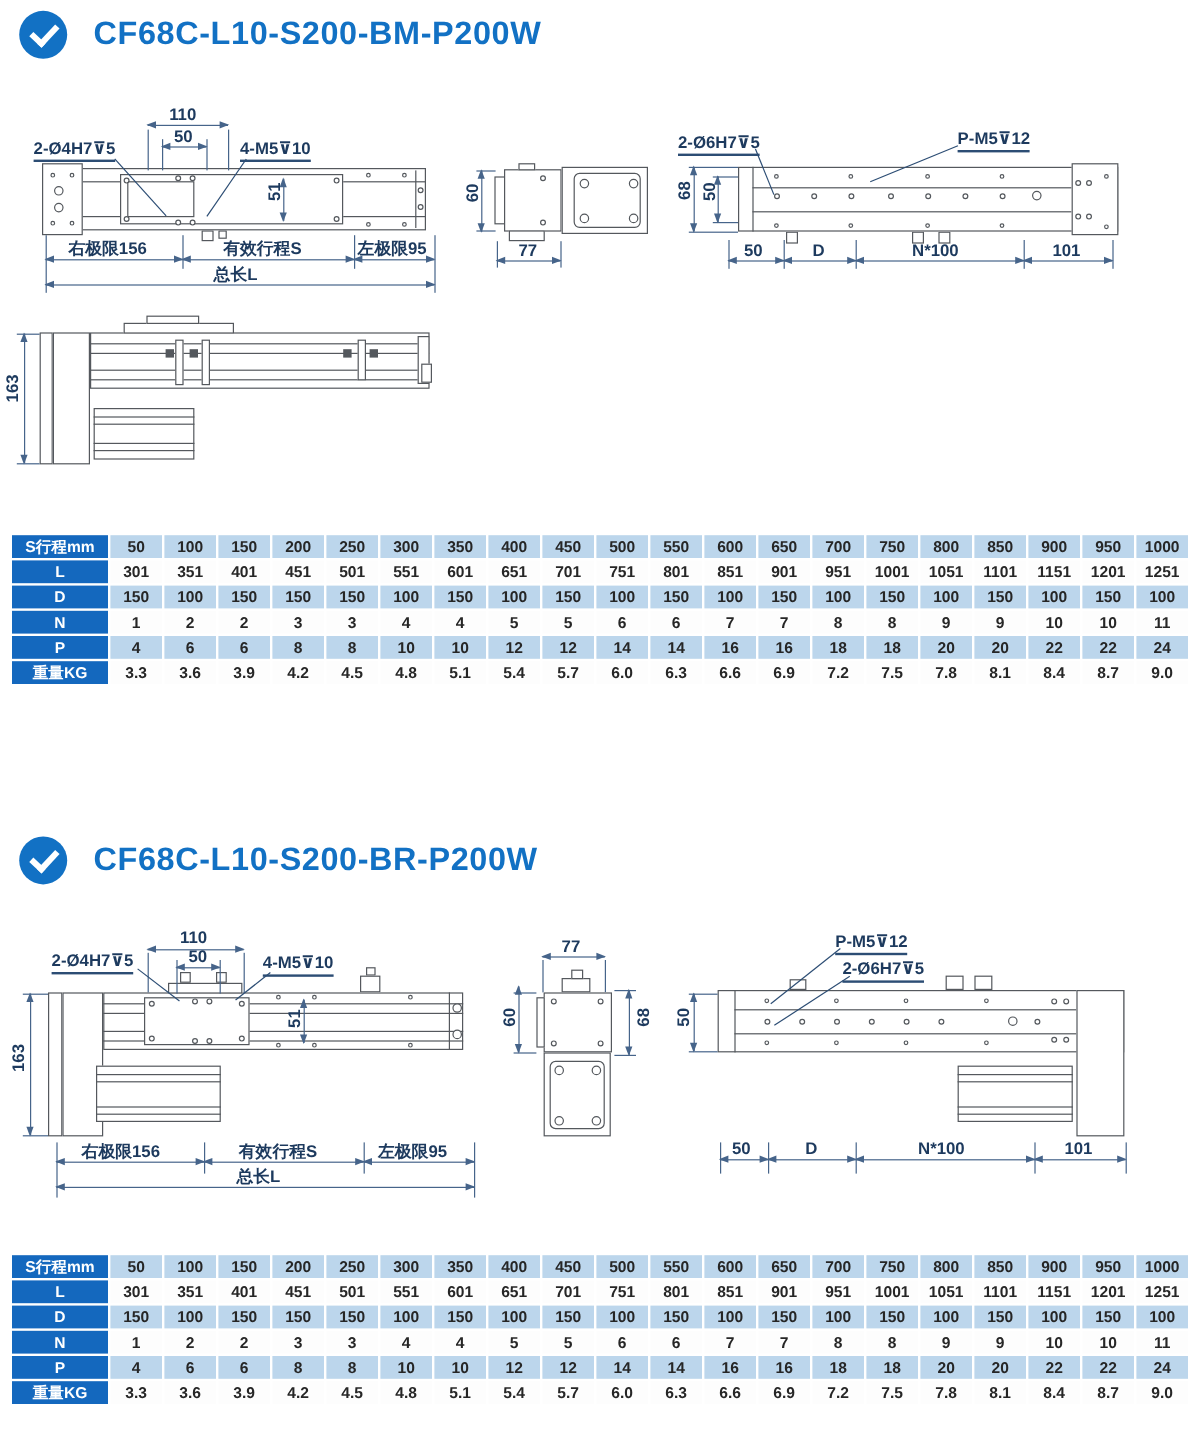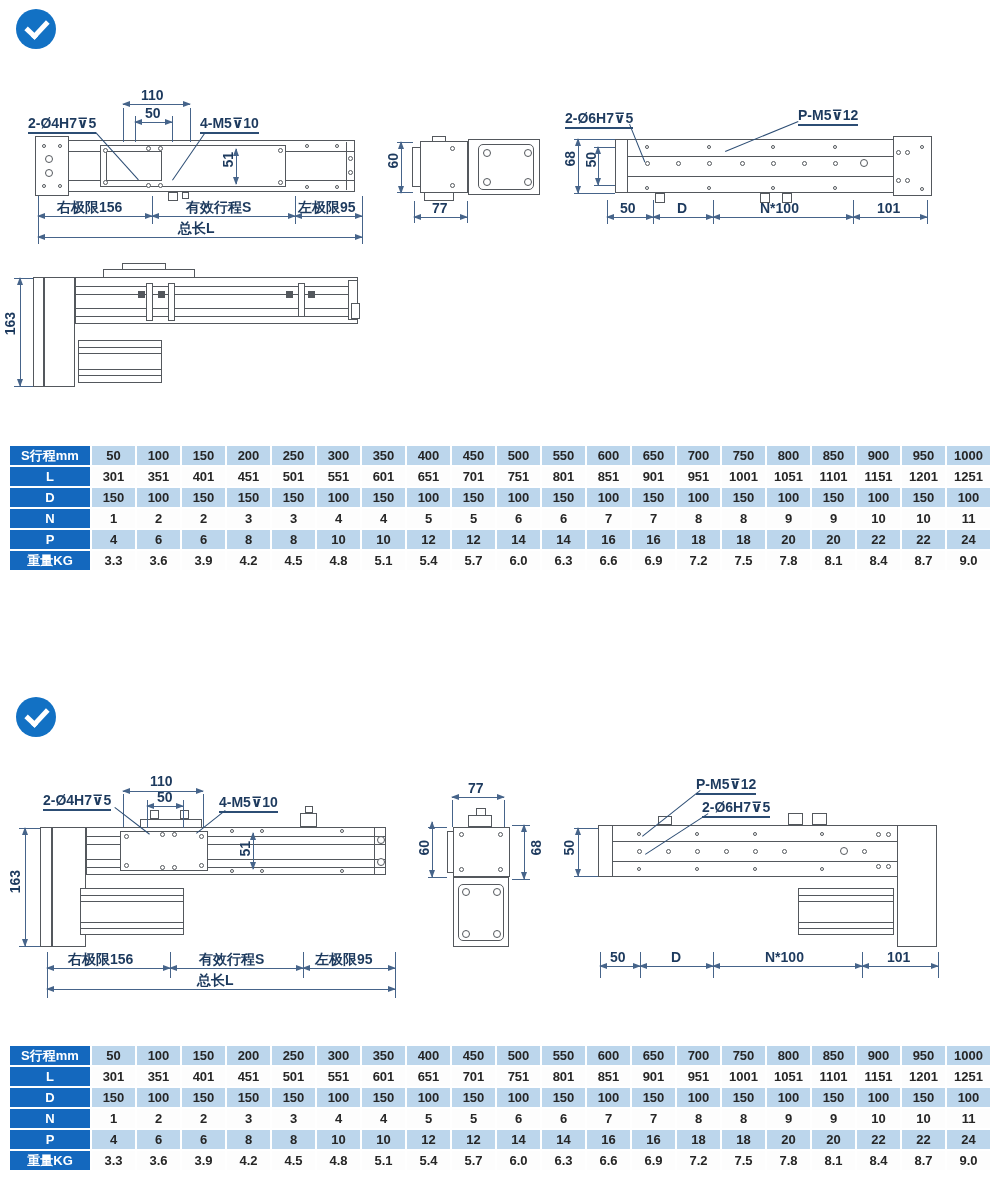--- a/index.html
+++ b/index.html
@@ -41,20 +41,21 @@
         font-size:13px;font-weight:bold;color:#262626;padding:0;}
   table.spec td.alt{background:#bcd6ec;}
   table.spec td.rl{background:#1468be;color:#ffffff;font-size:13px;}
 </style>
 </head>
 <body>
 
 <div class="page">
 
   <div class="badge" style="left:16px;top:9px;"></div>
+  <div class="sec-title" style="left:78px;top:13px;">CF68C-L10-S200-BM-P200W</div>
 
   <div class="drawing">
     <div class="part" style="left:35px;top:140px;width:320px;height:52px;"></div>
     <div class="part" style="left:35px;top:136px;width:34px;height:60px;"></div>
     <div class="hline" style="left:69px;top:151px;width:286px;"></div>
     <div class="hline" style="left:69px;top:180px;width:286px;"></div>
     <div class="part thin" style="left:100px;top:145px;width:186px;height:42px;"></div>
     <div class="part thin" style="left:106px;top:151px;width:56px;height:30px;"></div>
     <div class="hole" style="left:103px;top:148px;"></div>
       <div class="hole" style="left:103px;top:180px;"></div>
@@ -360,20 +361,21 @@
           <td>7.8</td>
           <td>8.1</td>
           <td>8.4</td>
           <td>8.7</td>
           <td>9.0</td>
         </tr>
       </tbody>
   </table>
 
   <div class="badge" style="left:16px;top:697px;"></div>
+  <div class="sec-title" style="left:78px;top:701px;">CF68C-L10-S200-BR-P200W</div>
 
   <div class="drawing">
     <div class="part thin" style="left:40px;top:827px;width:12px;height:120px;"></div>
     <div class="part" style="left:52px;top:827px;width:34px;height:120px;"></div>
     <div class="part" style="left:86px;top:827px;width:300px;height:48px;"></div>
     <div class="hline" style="left:86px;top:836px;width:300px;"></div>
     <div class="hline" style="left:86px;top:844px;width:300px;"></div>
     <div class="hline" style="left:86px;top:859px;width:300px;"></div>
     <div class="hline" style="left:86px;top:867px;width:300px;"></div>
     <div class="part thin" style="left:120px;top:831px;width:88px;height:40px;"></div>

